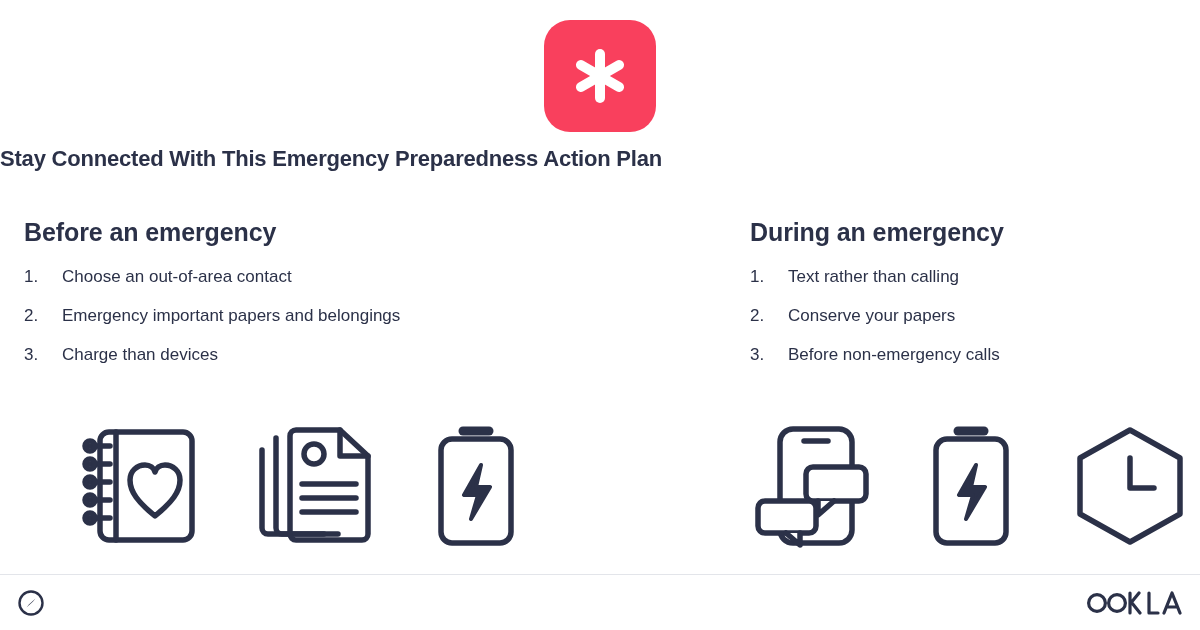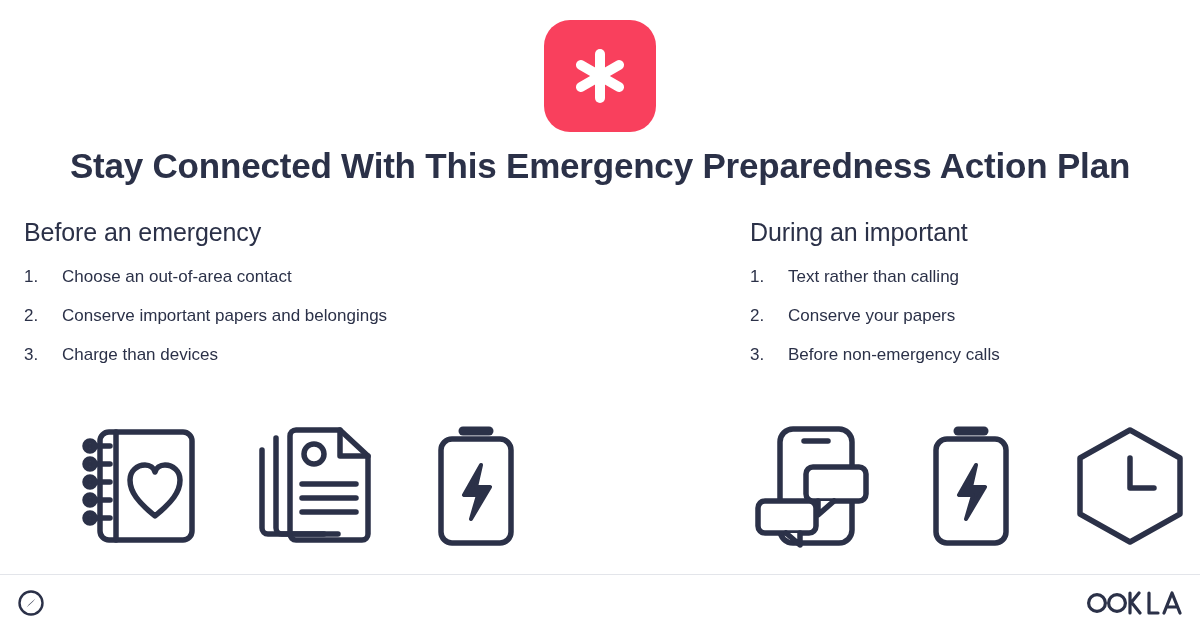--- a/index.html
+++ b/index.html
@@ -36,22 +36,22 @@
     align-items: center;
     justify-content: center;
   }
 
   
   .title {
     position: absolute;
     top: 146px;
     left: 0;
     width: 1200px;
-    text-align: center;
-    font-size: 35px;
+    text-align: left;
+    font-size: 22px;
     font-weight: bold;
     letter-spacing: -0.2px;
     color: #2b3148;
   }
 
   
   .columns {
     position: absolute;
     top: 218px;
     left: 0;
@@ -59,21 +59,21 @@
     display: flex;
   }
   .col {
     width: 600px;
     padding: 0 0 0 24px;
   }
   .col.right { padding-left: 150px; }
 
   .col-head {
     font-size: 25px;
-    font-weight: normal;
+    font-weight: bold;
     color: #2b3148;
     margin-bottom: 10px;
     letter-spacing: -0.1px;
   }
   ol.steps {
     list-style: none;
     counter-reset: step;
   }
   ol.steps li {
     counter-increment: step;
@@ -168,27 +168,27 @@
   </div>
 
   <div class="title">Stay Connected With This Emergency Preparedness Action Plan</div>
 
   <div class="columns">
 
     <div class="col left">
       <div class="col-head">Before an emergency</div>
       <ol class="steps">
         <li>Choose an out-of-area contact</li>
-        <li>Conserve important papers and belongings</li>
+        <li>Emergency important papers and belongings</li>
         <li>Charge than devices</li>
       </ol>
     </div>
 
     <div class="col right">
-      <div class="col-head">During an important</div>
+      <div class="col-head">During an emergency</div>
       <ol class="steps">
         <li>Text rather than calling</li>
         <li>Conserve your papers</li>
         <li>Before non-emergency calls</li>
       </ol>
     </div>
   </div>
 
   <div class="icons-row left">
 

